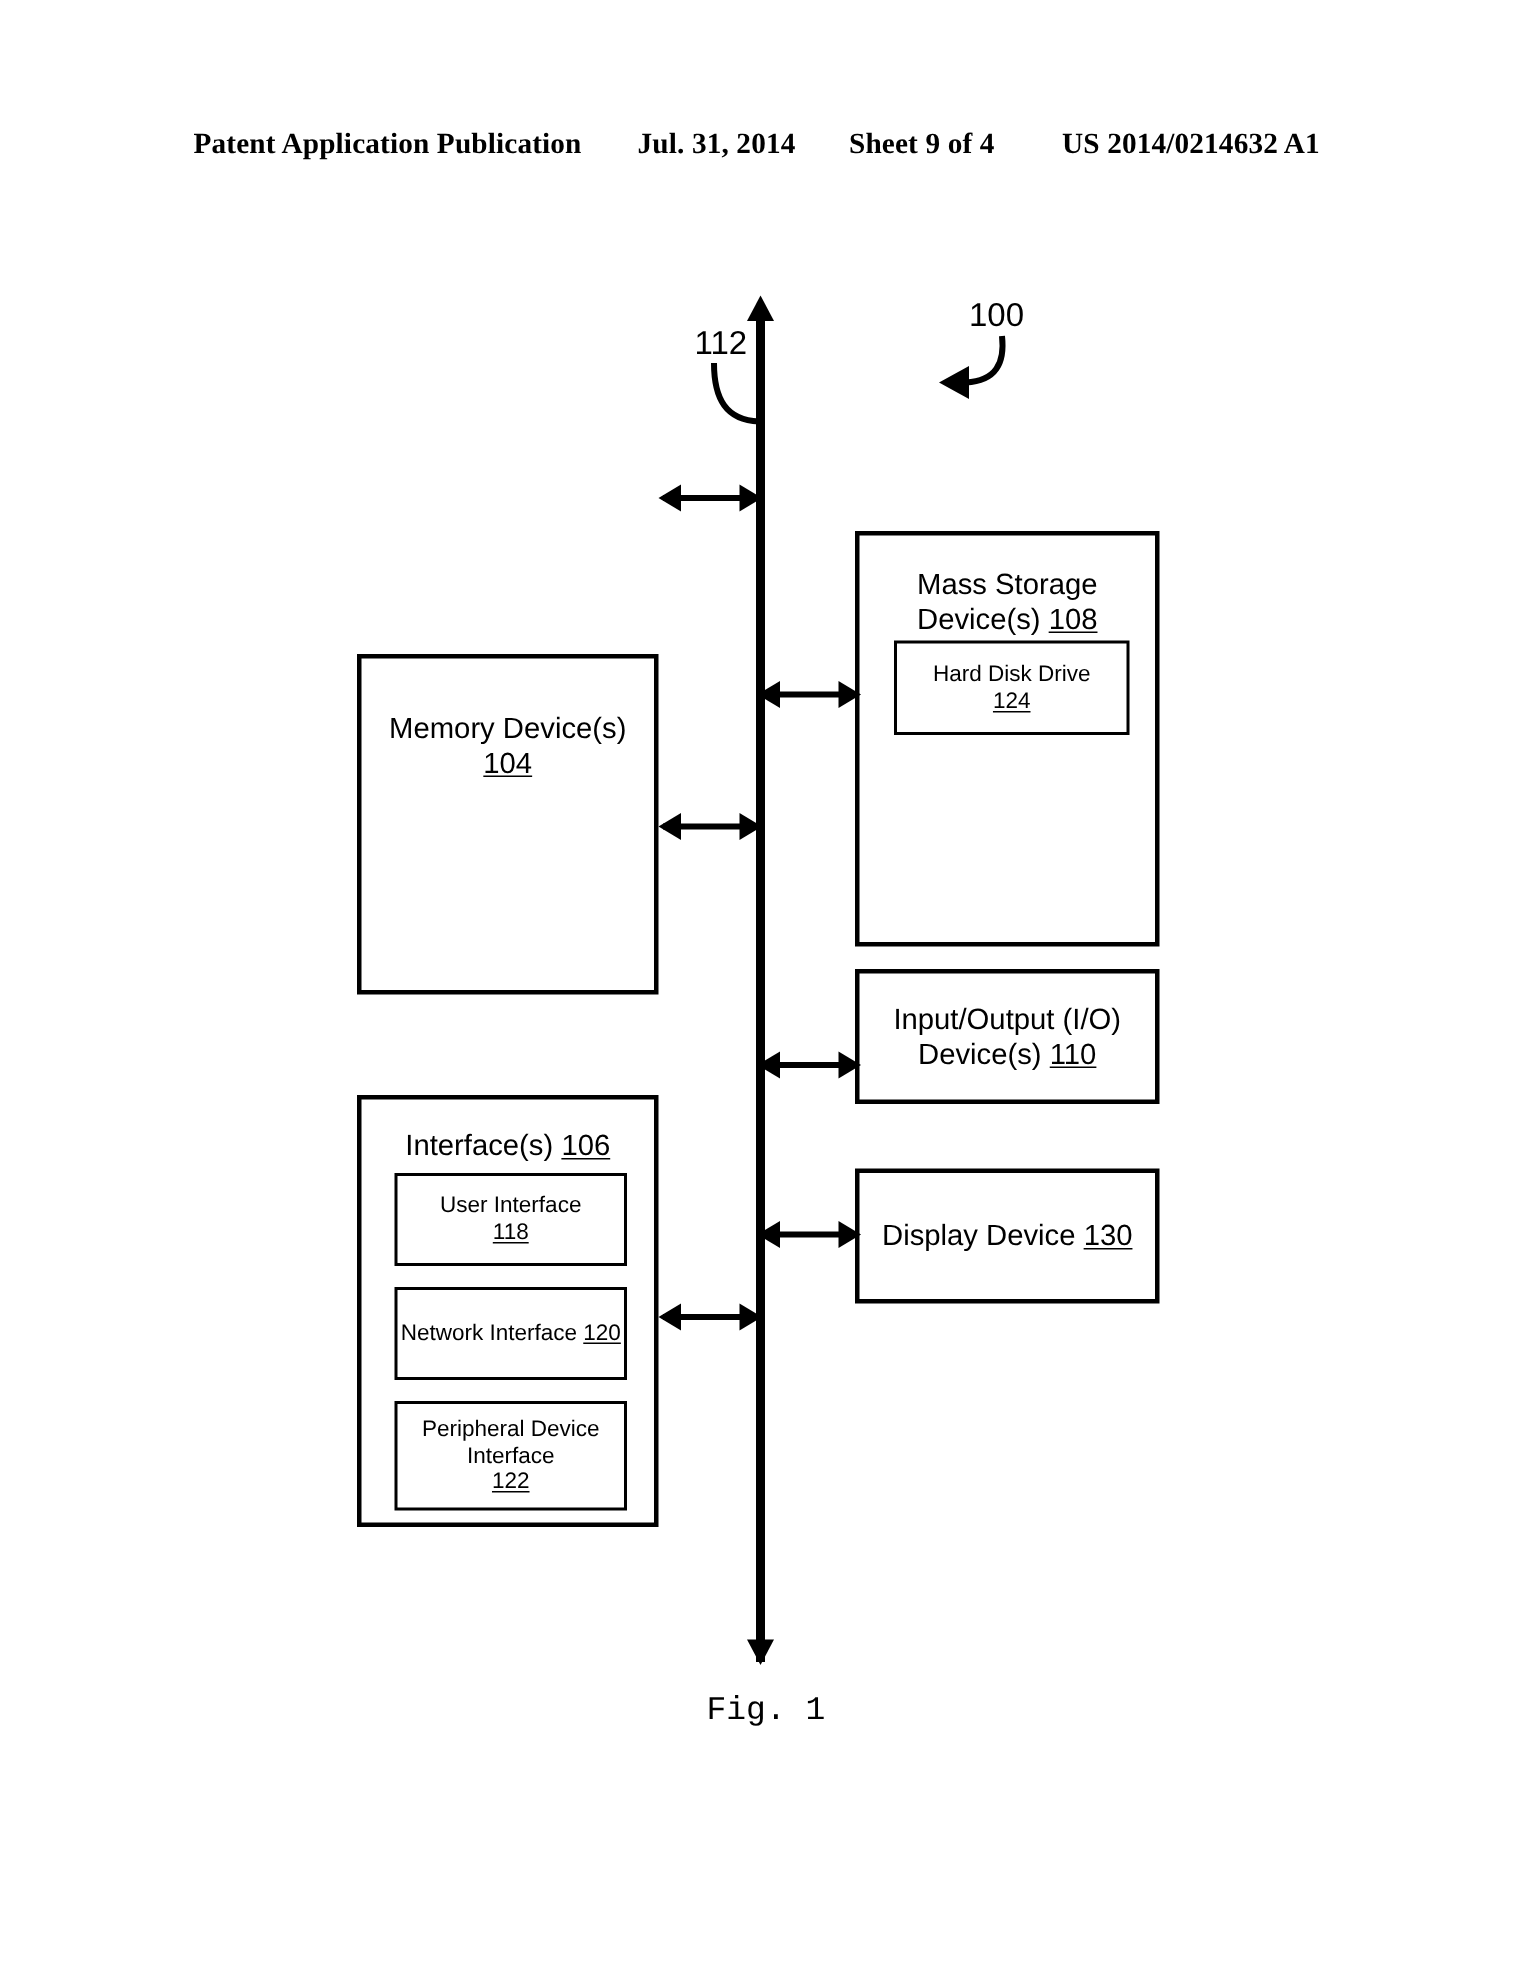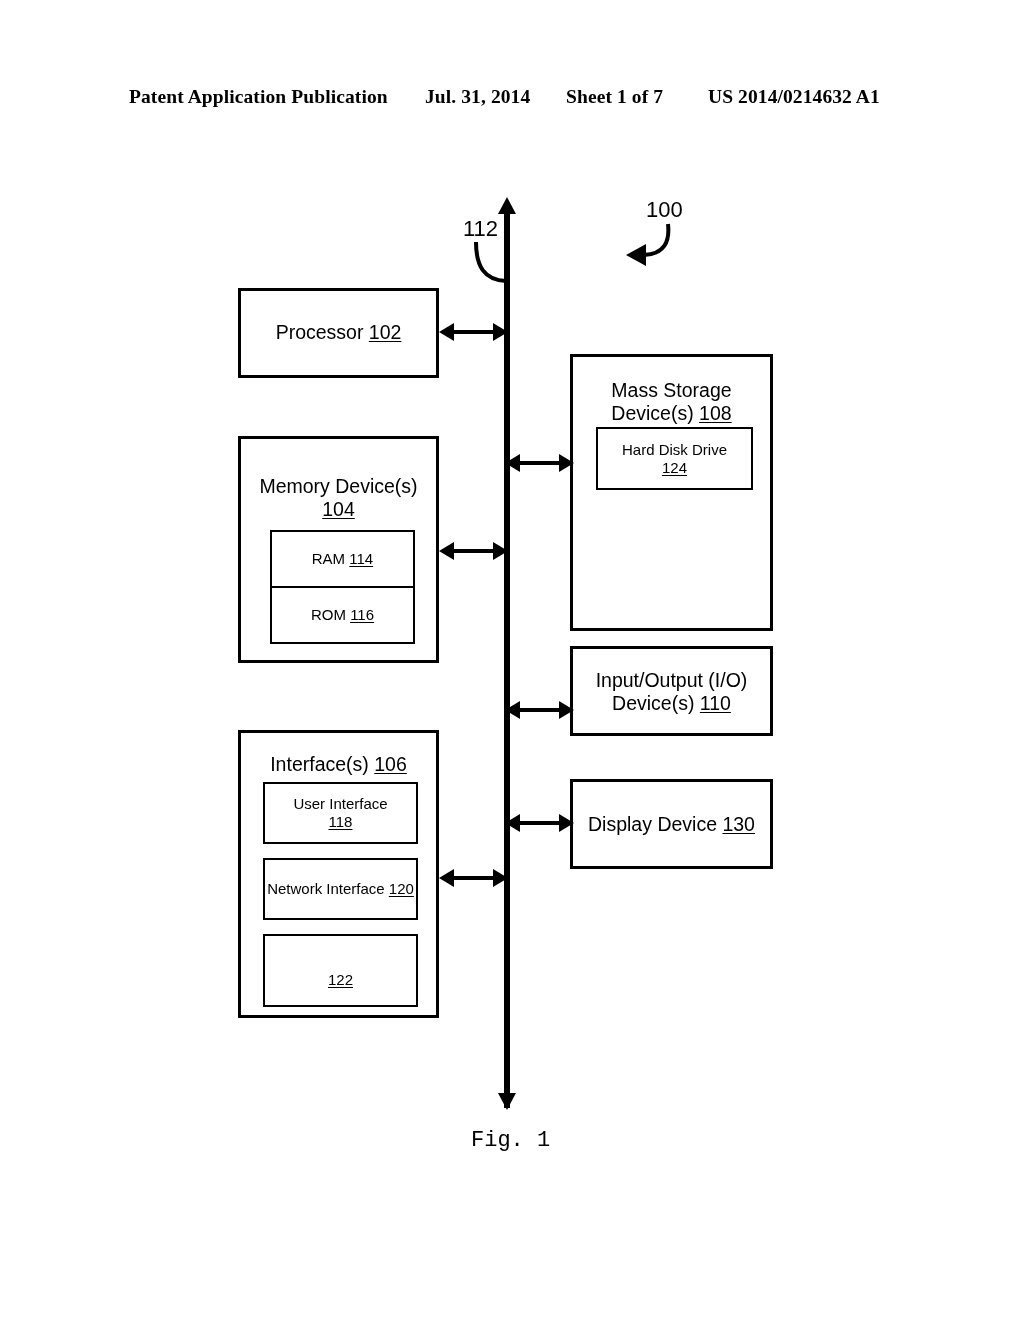--- a/index.html
+++ b/index.html
@@ -127,69 +127,51 @@
     font-family: Liberation Mono, monospace;
   }
   svg.leader { position: absolute; overflow: visible; }
 </style>
 </head>
 <body>
 
 <div class="page-header">
   <span class="hdr-pub">Patent Application Publication</span>
   <span class="hdr-date">Jul. 31, 2014</span>
-  <span class="hdr-sheet">Sheet 1 of 7</span>
+  <span class="hdr-sheet">Sheet 9 of 4</span>
   <span class="hdr-num">US 2014/0214632 A1</span>
 </div>
 
 <div class="figure">
 
   <div class="bus-line" style="left:504px; top:213px; width:6px; height:895px;"></div>
   <div class="arrowhead ah-up" style="left:498px; top:197px;"></div>
   <div class="arrowhead ah-down" style="left:498px; top:1093px;"></div>
 
   <svg class="leader" style="left:470px; top:240px; width:60px; height:50px;" viewBox="0 0 60 50">
     <path d="M 6 2 C 6 26, 14 40, 36 41" fill="none" stroke="#000" stroke-width="4"></path>
   </svg>
   <div class="ref-label" style="left:463px; top:216px;">112</div>
 
   <div class="ref-label" style="left:646px; top:197px;">100</div>
   <svg class="leader" style="left:620px; top:222px; width:70px; height:50px;" viewBox="0 0 70 50">
     <path d="M 48 2 C 50 20, 44 32, 24 33" fill="none" stroke="#000" stroke-width="4"></path>
     <path d="M 26 22 L 6 33 L 26 44 Z" fill="#000"></path>
   </svg>
 
-  <div class="box" style="left:238px; top:288px; width:201px; height:90px;">
-    <div class="box-title" style="top:30px;">
-      <span>Processor</span>
-      <span class="u">102</span>
-    </div>
-  </div>
 
   <div class="conn-line" style="left:442px; top:330px; width:64px;"></div>
   <div class="arrowhead ah-left" style="left:439px; top:323px;"></div>
   <div class="arrowhead ah-right" style="left:493px; top:323px;"></div>
 
   <div class="box" style="left:238px; top:436px; width:201px; height:227px;">
     <div class="box-title" style="top:36px;">
       <span>Memory Device(s)</span><br>
       <span class="u">104</span>
     </div>
-    <div class="inner-box" style="left:29px; top:91px; width:145px; height:58px;">
-      <div>
-        <span>RAM</span>
-        <span class="u">114</span>
-      </div>
-    </div>
-    <div class="inner-box" style="left:29px; top:147px; width:145px; height:58px;">
-      <div>
-        <span>ROM</span>
-        <span class="u">116</span>
-      </div>
-    </div>
   </div>
 
   <div class="conn-line" style="left:442px; top:549px; width:64px;"></div>
   <div class="arrowhead ah-left" style="left:439px; top:542px;"></div>
   <div class="arrowhead ah-right" style="left:493px; top:542px;"></div>
 
   <div class="box" style="left:238px; top:730px; width:201px; height:288px;">
     <div class="box-title" style="top:20px;">
       <span>Interface(s)</span>
       <span class="u">106</span>
@@ -201,21 +183,21 @@
       </div>
     </div>
     <div class="inner-box" style="left:22px; top:125px; width:155px; height:62px;">
       <div>
         <span>Network Interface</span>
         <span class="u">120</span>
       </div>
     </div>
     <div class="inner-box" style="left:22px; top:201px; width:155px; height:73px;">
       <div>
-        <br>
+        <span>Peripheral Device Interface</span><br>
         <span class="u">122</span>
       </div>
     </div>
   </div>
 
   <div class="conn-line" style="left:442px; top:876px; width:64px;"></div>
   <div class="arrowhead ah-left" style="left:439px; top:869px;"></div>
   <div class="arrowhead ah-right" style="left:493px; top:869px;"></div>
 
   <div class="box" style="left:570px; top:354px; width:203px; height:277px;">

